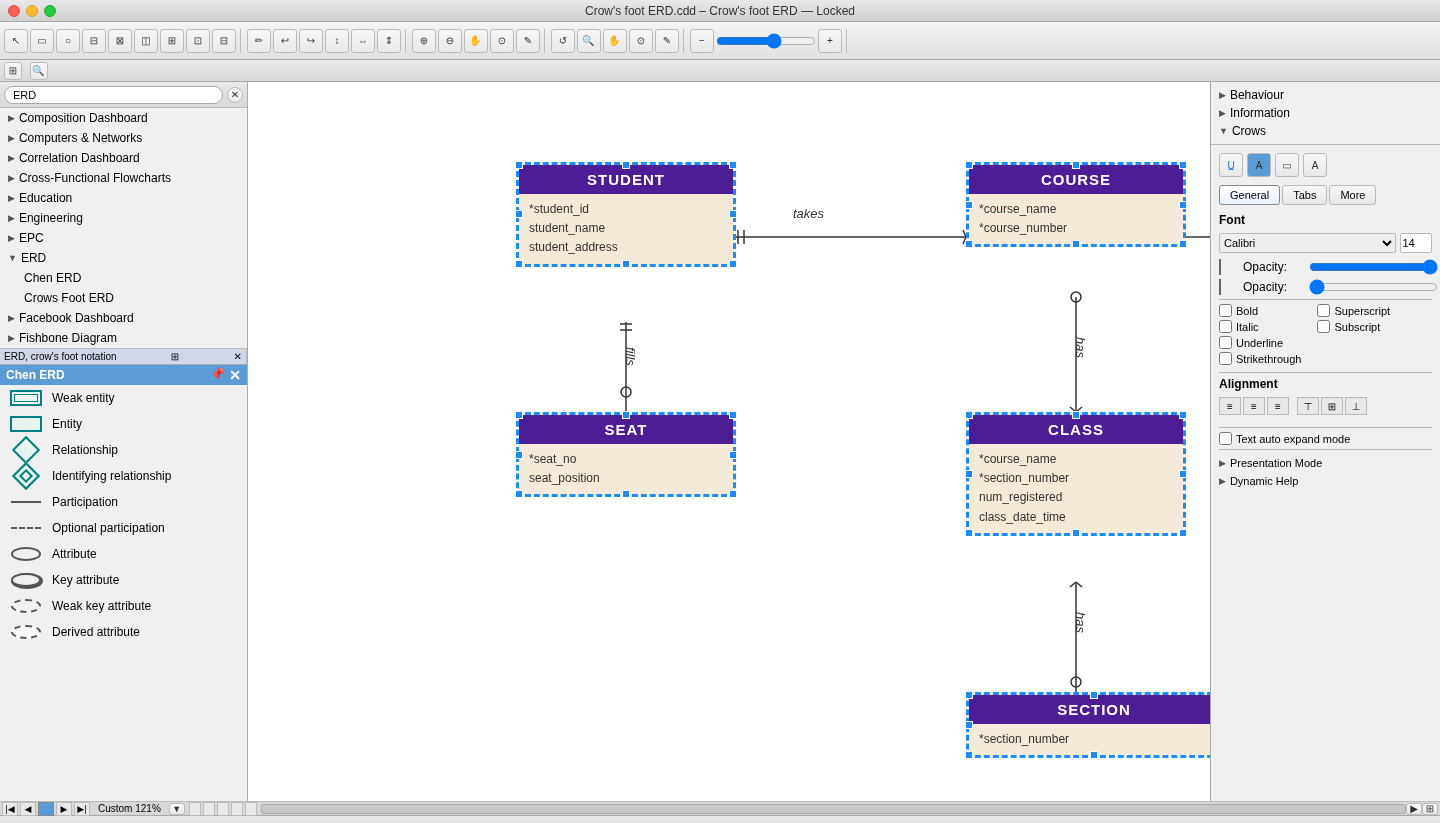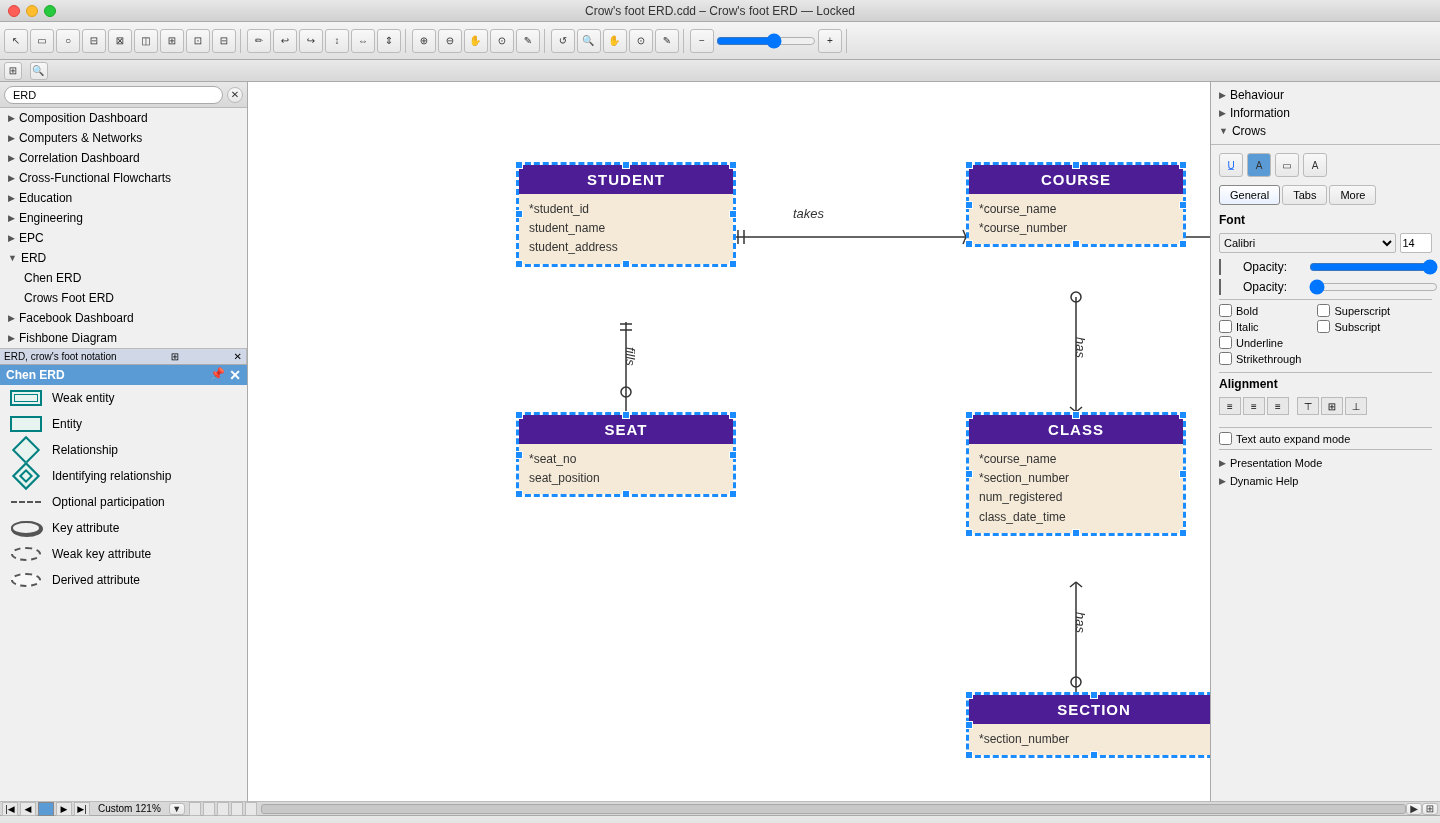--- a/index.html
+++ b/index.html
@@ -464,23 +464,35 @@
           <span>Relationship</span>
         </div>
         <div class="shape-item">
           <div class="shape-preview">
             <div style="width:20px;height:20px;border:2px solid #008080;background:#e8f4f0;transform:rotate(45deg);margin:0 6px;box-shadow:inset 0 0 0 3px #e8f4f0,inset 0 0 0 5px #008080;"></div>
           </div>
           <span>Identifying relationship</span>
         </div>
         <div class="shape-item">
           <div class="shape-preview">
+            <div style="width:30px;height:2px;background:#555;"></div>
+          </div>
+          <span>Participation</span>
+        </div>
+        <div class="shape-item">
+          <div class="shape-preview">
             <div style="width:30px;height:2px;border-top:2px dashed #555;"></div>
           </div>
           <span>Optional participation</span>
+        </div>
+        <div class="shape-item">
+          <div class="shape-preview">
+            <div class="shape-oval"></div>
+          </div>
+          <span>Attribute</span>
         </div>
         <div class="shape-item">
           <div class="shape-preview">
             <div style="width:30px;height:14px;border-radius:50%;border:2px solid #555;background:#f0f0f0;box-shadow:1px 1px 0 1px #555;"></div>
           </div>
           <span>Key attribute</span>
         </div>
         <div class="shape-item">
           <div class="shape-preview">
             <div style="width:30px;height:14px;border-radius:50%;border:2px dashed #555;background:#f0f0f0;"></div>

